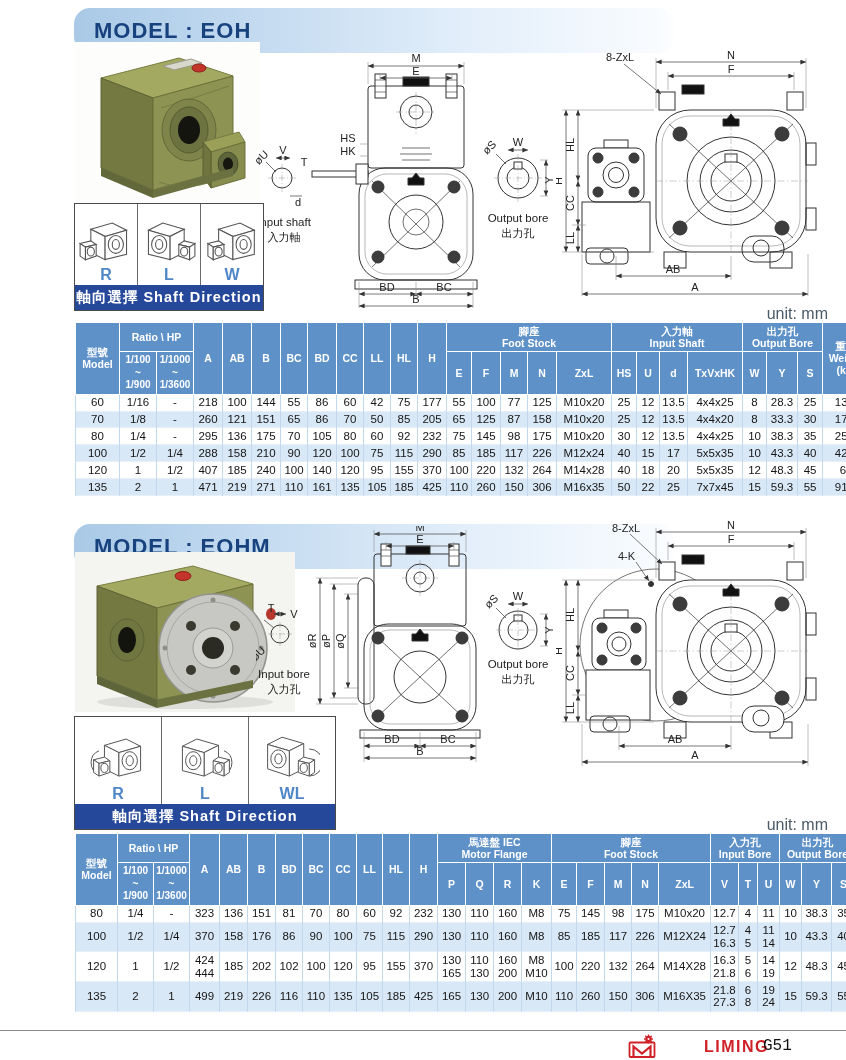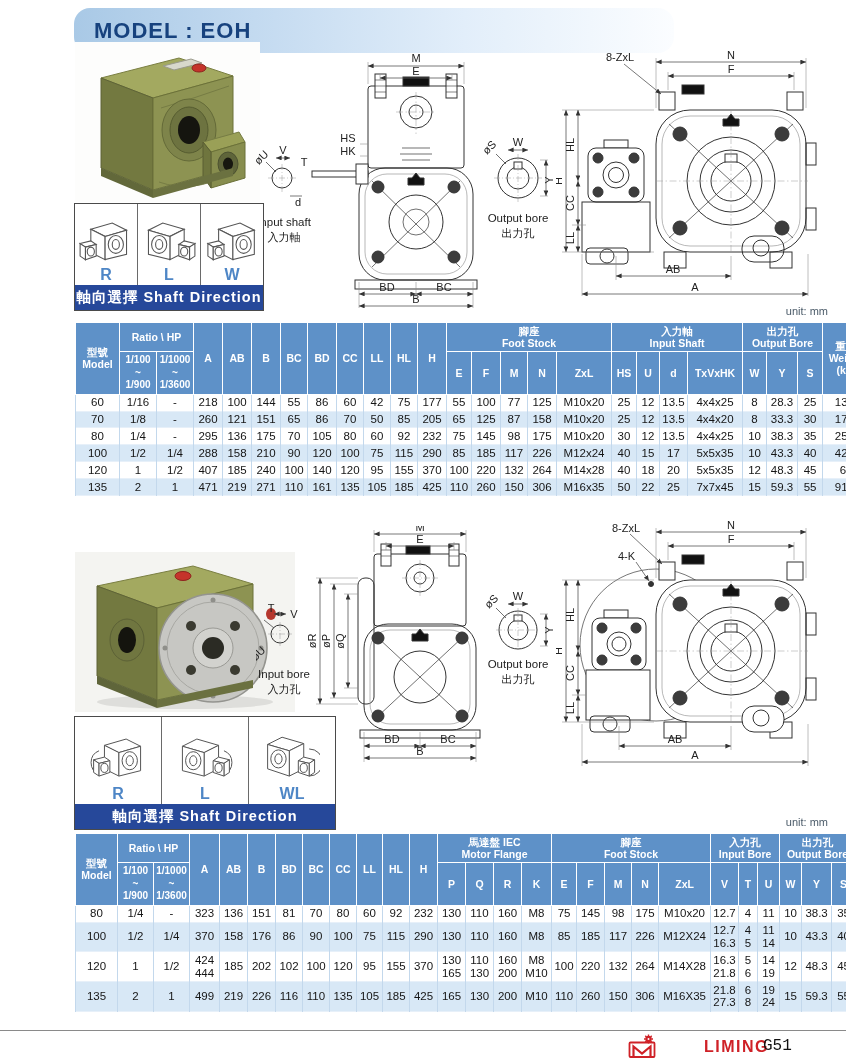--- a/index.html
+++ b/index.html
@@ -14,21 +14,21 @@
   
   .shaft-box{border:1.6px solid #4a4a4a;background:#fff;display:flex;flex-direction:column;box-sizing:border-box;}
   .shaft-cells{flex:1;display:flex;}
   .shaft-cell{flex:1;display:flex;flex-direction:column;align-items:center;justify-content:flex-end;
     border-right:1px solid #6a6a6a;padding:2px 0 1px 0;}
   .shaft-cell:last-child{border-right:none;}
   .shaft-label{font-size:16px;font-weight:bold;color:#4e86c6;line-height:1.1;margin-top:1px;}
   .shaft-banner{height:25px;background:#26489a;color:#fff;font-weight:bold;font-size:14.5px;
     display:flex;align-items:center;justify-content:center;letter-spacing:1px;}
   
-  .unit{font-size:11px;color:#4a5a68;}
+  .unit{font-size:16px;color:#4a5a68;}
   
   table.spec{border-collapse:collapse;table-layout:fixed;width:753px;background:#fff;}
   table.spec th{background:#5e91c8;color:#fff;border:1px solid #fff;font-weight:bold;
     font-size:10.5px;text-align:center;vertical-align:middle;white-space:pre-line;
     line-height:1.15;padding:2px 0;}
   table.spec th.sub{font-size:10px;line-height:1.25;}
   table.spec th.weight-h{font-size:10.5px;}
   table.spec td{text-align:center;font-size:11.5px;color:#151515;
     border-left:1px solid #c3d8ec;border-right:1px solid #c3d8ec;
     padding:1.5px 0;white-space:pre-line;line-height:1.12;}
@@ -530,20 +530,23 @@
             <td>7x7x45</td>
             <td>15</td>
             <td>59.3</td>
             <td>55</td>
             <td>91.2</td>
           </tr>
         </tbody>
       </table>
     </div>
 
+  <div class="abs model-bar" style="left:74px;top:524px;">
+    <span>MODEL : EOHM</span>
+  </div>
 
   <svg class="abs" style="left:75px;top:552px;" width="220" height="160" viewBox="0 0 220 160">
     <rect width="220" height="160" fill="#f4f4f1"></rect>
     <ellipse cx="110" cy="150" rx="88" ry="7" fill="#dededb"></ellipse>
     <polygon points="22,34 118,14 178,32 82,56" fill="#a3a960" stroke="#7a7f42"></polygon>
     <polygon points="22,34 82,56 82,148 22,124" fill="#737940" stroke="#5e6336"></polygon>
     <polygon points="82,56 178,32 178,128 82,148" fill="#8d9352" stroke="#6b7138"></polygon>
     <ellipse cx="52" cy="88" rx="17" ry="21" fill="#707640" stroke="#5c6136"></ellipse>
     <ellipse cx="52" cy="88" rx="9" ry="13" fill="#14140e"></ellipse>
     <ellipse cx="108" cy="24" rx="8" ry="4.5" fill="#c5342b" stroke="#8e241e"></ellipse>

